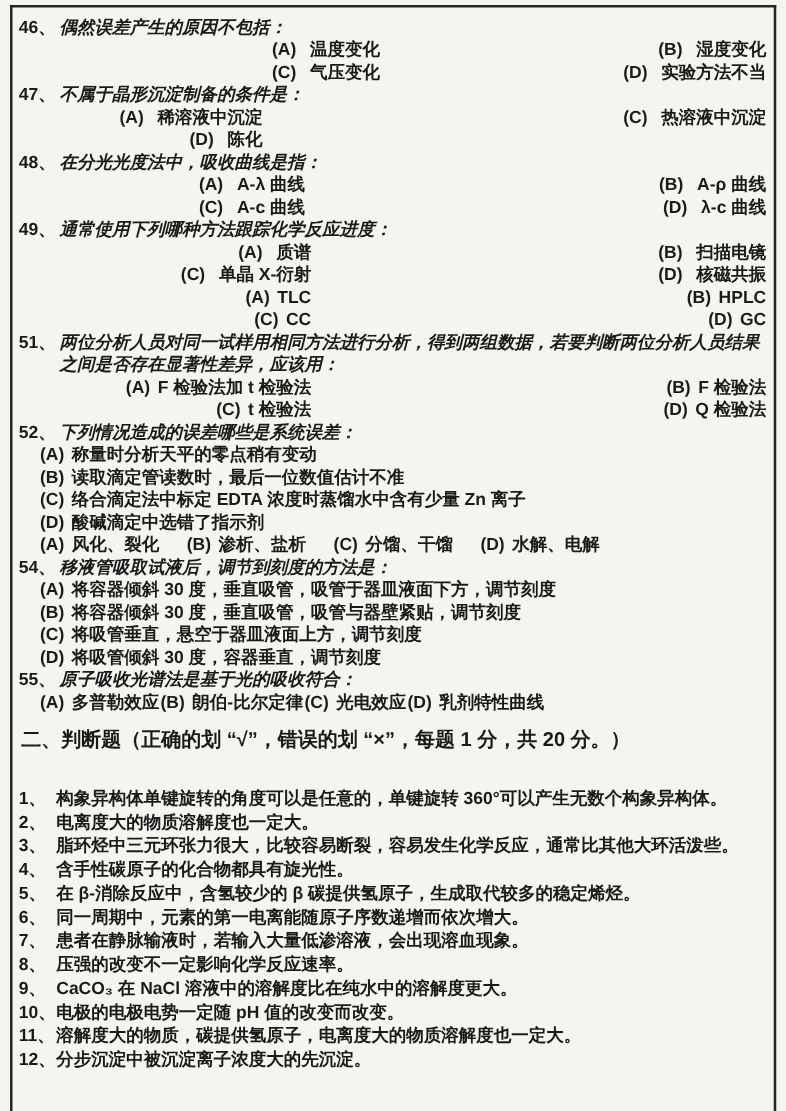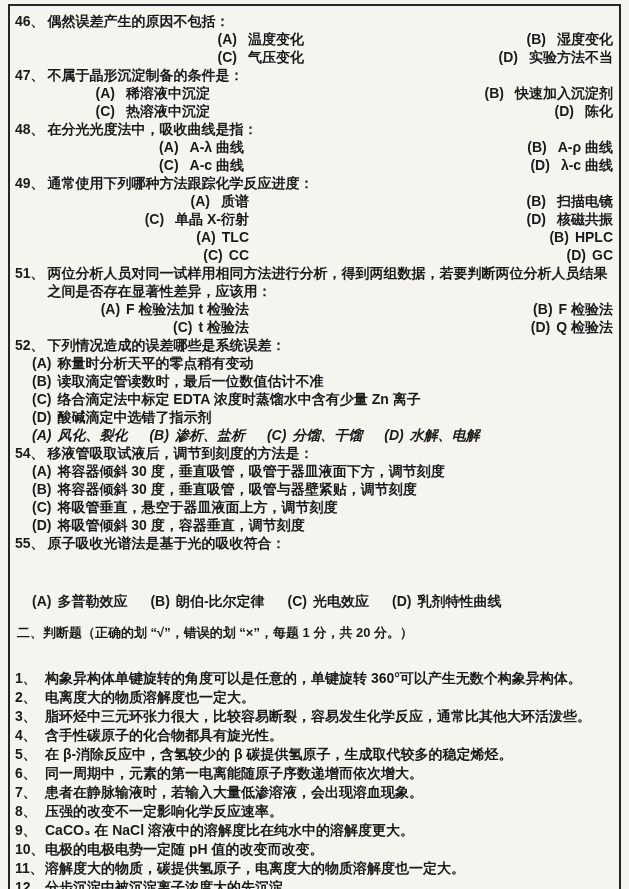--- a/index.html
+++ b/index.html
@@ -9,36 +9,36 @@
     font-family:"Liberation Sans","DejaVu Sans",sans-serif;
     color:#1a1a1a;font-weight:600;font-size:14px;
   }
   .frame{
     position:absolute;left:8px;top:4px;width:613px;height:900px;
     box-sizing:border-box;border:2px solid #26262a;border-bottom:none;
     padding:6px 6px 0 5px;
   }
   .q-line{display:flex;line-height:18px;}
   .q-num{white-space:nowrap;margin-right:3px;}
-  .q-stem{flex:1;}
+  .q-stem{flex:1;font-style:italic;}
   .opts{padding-left:17px;}
   .grid2{display:grid;text-align:right;}
   .c270{grid-template-columns:272px auto;}
   .c175{grid-template-columns:178px auto;}
   .c210{grid-template-columns:212px auto;}
   .c215{grid-template-columns:217px auto;}
   .rows .opt{display:block;}
   .inline{display:flex;flex-wrap:wrap;}
-  .g22{column-gap:22px;font-style:italic;}
-  .g13{column-gap:23px;margin-top:40px;}
+  .g22{column-gap:22px;}
+  .g13{column-gap:1px;}
   .opt{line-height:18px;white-space:nowrap;}
   .rows .opt{white-space:normal;}
   .ol{margin-right:6px;}
   .lg .ol{margin-right:11px;}
-  .sec-title{font-weight:700;font-size:13px;line-height:20px;margin:13px 0 26px 2px;}
+  .sec-title{font-weight:700;font-size:16px;line-height:20px;margin:13px 0 26px 2px;}
   .j-list{margin:0;}
   .j-item{display:flex;line-height:19px;}
   .j-num{white-space:nowrap;min-width:30px;}
   .j-text{flex:1;}
 </style>
 </head>
 <body>
 
 <div class="page">
   <div class="frame">
@@ -56,21 +56,20 @@
       </div>
     </div>
 
     <div class="q">
       <div class="q-line">
         <span class="q-num">47、</span>
         <span class="q-stem">不属于晶形沉淀制备的条件是：</span>
       </div>
       <div class="opts grid2 c175 lg">
         <span class="opt"><span class="ol">(A)</span><span class="ot">稀溶液中沉淀</span></span>
-        <span class="opt"><span class="ol">(B)</span><span class="ot">快速加入沉淀剂</span></span>
         <span class="opt"><span class="ol">(C)</span><span class="ot">热溶液中沉淀</span></span>
         <span class="opt"><span class="ol">(D)</span><span class="ot">陈化</span></span>
       </div>
     </div>
 
     <div class="q">
       <div class="q-line">
         <span class="q-num">48、</span>
         <span class="q-stem">在分光光度法中，吸收曲线是指：</span>
       </div>

